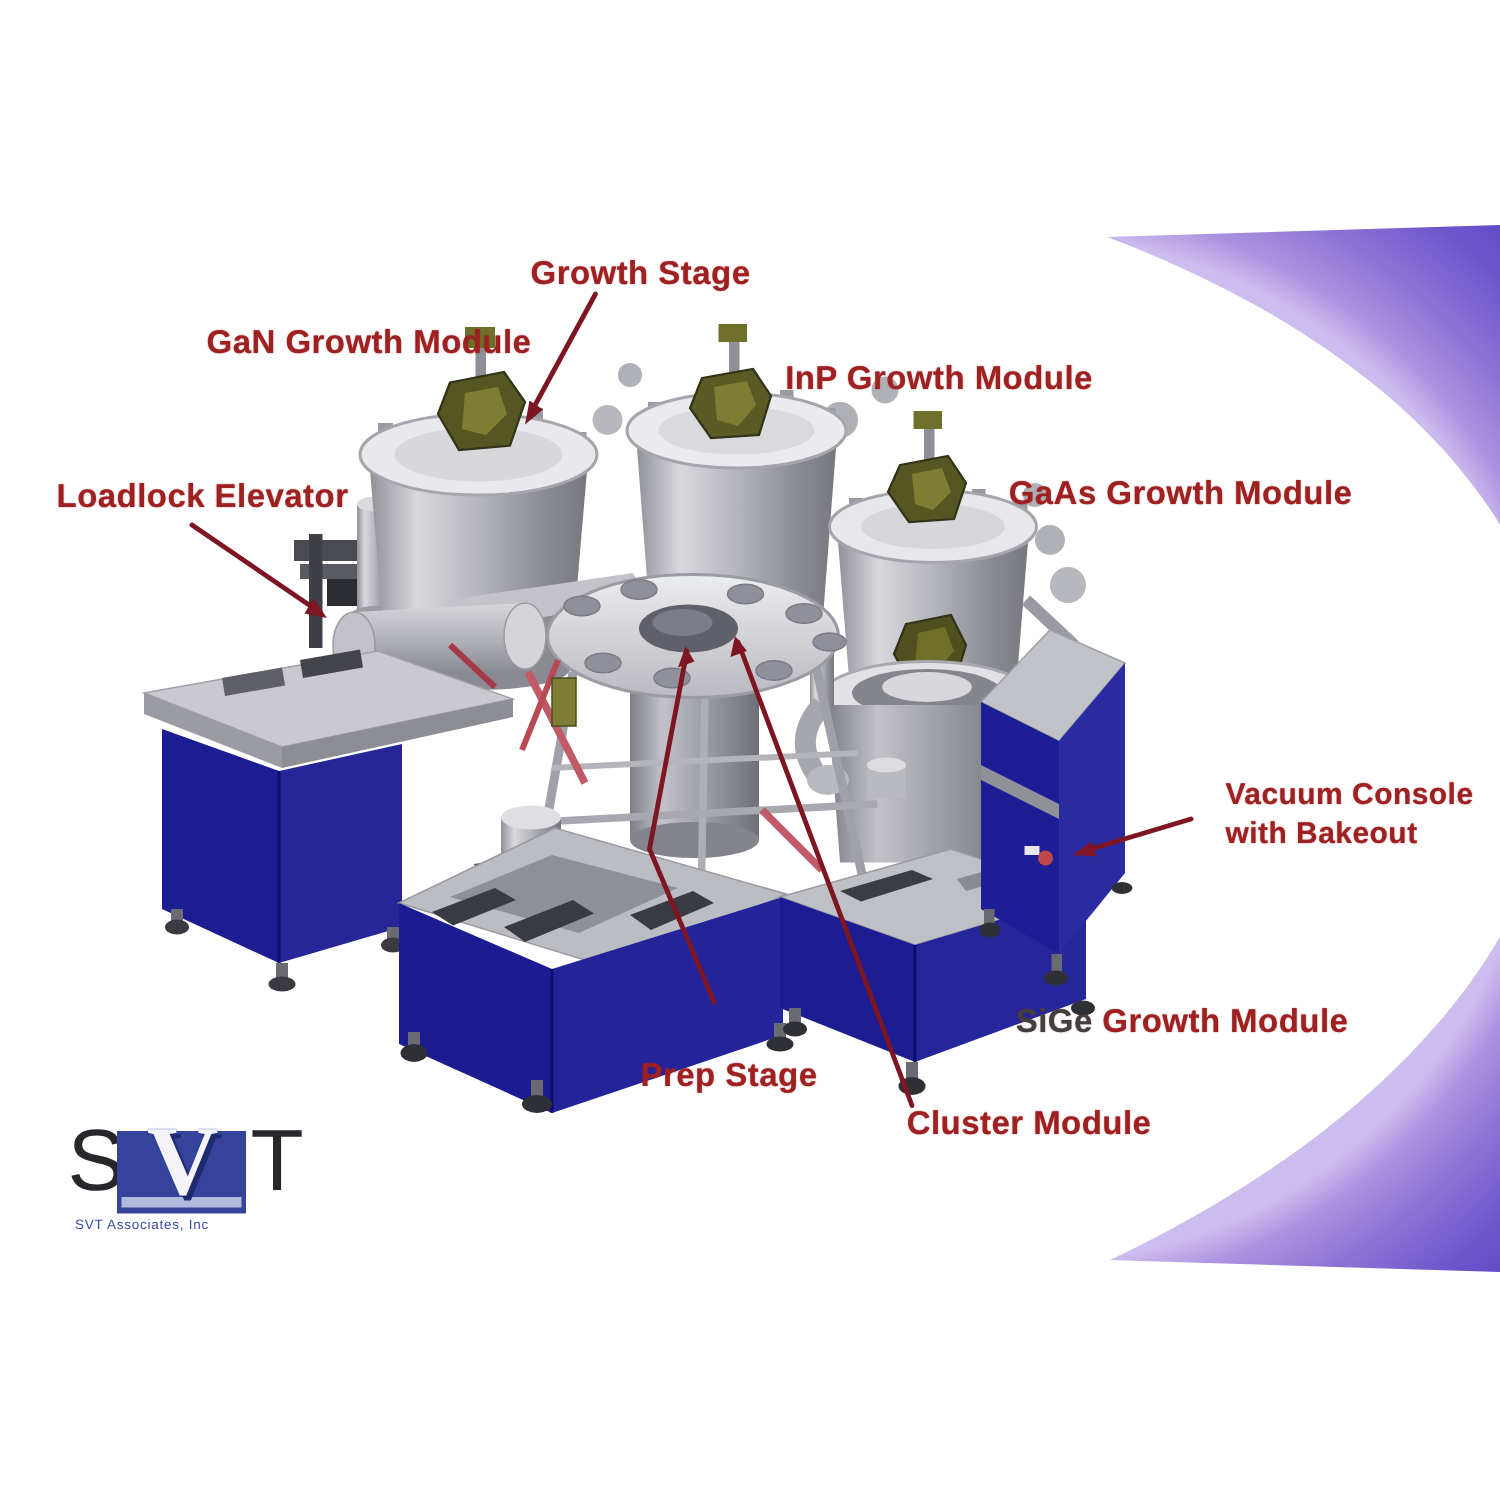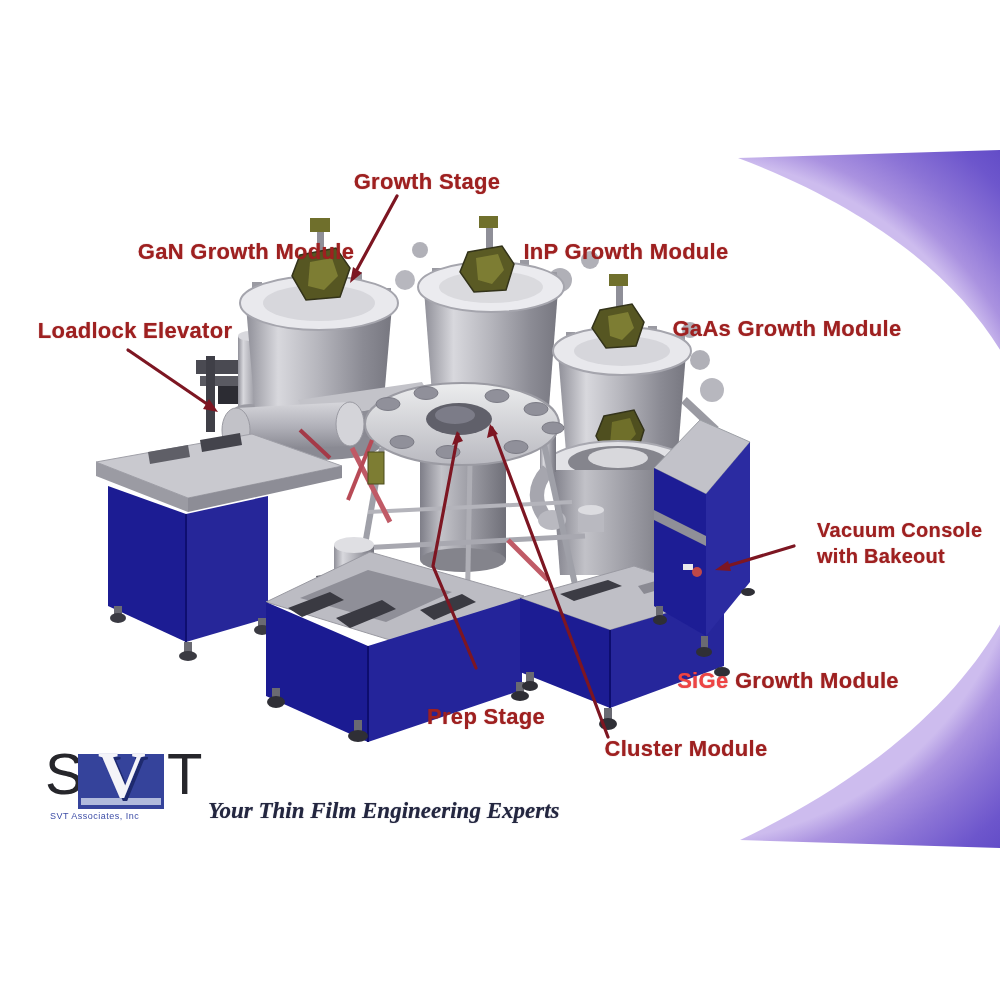--- a/index.html
+++ b/index.html
@@ -4,21 +4,21 @@
 <style>
   html,body{margin:0;padding:0;background:#ffffff;}
   #canvas{position:relative;width:1000px;height:996px;background:#ffffff;overflow:hidden;
           font-family:"Liberation Sans",sans-serif;}
   #scene{position:absolute;left:0;top:0;width:1000px;height:1000px;}
   .lbl{position:absolute;transform:translate(-50%,-50%);white-space:nowrap;
        font-weight:bold;color:#9e2020;letter-spacing:.3px;
        text-shadow:0 0 1px rgba(150,25,25,.65);}
   .fs22{font-size:22px;} .fs21{font-size:22px;} .fs20{font-size:20px;}
   .lbl-left{transform:none;text-align:left;line-height:26px;margin-left:21px;}
-  .sige-prefix{color:#ef4444;}
+  .sige-prefix{color:#404040;}
   
   #logo{position:absolute;left:45px;top:745px;width:180px;height:90px;}
   .logo-letter{position:absolute;top:0;font-size:58px;font-weight:400;color:#26262b;line-height:58px;}
   #logo-letter-s{left:0;}
   #logo-letter-t{left:122px;}
   #logo-square{position:absolute;left:33px;top:9px;width:86px;height:55px;background:#35439b;}
   #logo-square .strip{position:absolute;left:3px;right:3px;bottom:4px;height:7px;background:#c7cfe8;opacity:.85;}
   .logo-v{position:absolute;font-family:"Liberation Serif",serif;font-weight:bold;
           font-size:66px;line-height:66px;}
   #logo-v-shadow{left:56px;top:0px;color:#1e2a6e;}
@@ -283,21 +283,21 @@
       <polygon points="457,431 452,445 463,441" stroke="none"></polygon>
     </g>
     <g>
       <line x1="608" y1="737" x2="492" y2="428"></line>
       <polygon points="490,424 487,438 498,434" stroke="none"></polygon>
     </g>
   </g>
 </svg>
 
 <div class="lbl fs22" style="left:427px;top:182px;">Growth Stage</div>
-<div class="lbl fs22" style="left:246px;top:228px;margin-top:24px;">GaN Growth Module</div>
+<div class="lbl fs22" style="left:246px;top:228px;">GaN Growth Module</div>
 <div class="lbl fs22" style="left:787px;top:329px;">GaAs Growth Module</div>
 <div class="lbl fs22" style="left:626px;top:252px;">InP Growth Module</div>
 <div class="lbl fs21" style="left:135px;top:331px;">Loadlock Elevator</div>
 <div class="lbl fs20 lbl-left" style="left:796px;top:517px;">
   <div>Vacuum Console</div>
   <div>with Bakeout</div>
 </div>
 <div class="lbl fs21" style="left:788px;top:681px;"><span class="sige-prefix">SiGe</span><span> Growth Module</span></div>
 <div class="lbl fs21" style="left:486px;top:689px;margin-top:28px;">Prep Stage</div>
 <div class="lbl fs21" style="left:686px;top:749px;">Cluster Module</div>
@@ -305,15 +305,14 @@
 <div id="logo">
   <span class="logo-letter" id="logo-letter-s">S</span>
   <div id="logo-square">
         <div class="strip"></div>
       </div>
   <span class="logo-v" id="logo-v-shadow">V</span>
   <span class="logo-v" id="logo-v-main">V</span>
   <span class="logo-letter" id="logo-letter-t">T</span>
   <div id="logo-subtext">SVT Associates, Inc</div>
 </div>
-<div id="tagline">Your Thin Film Engineering Experts</div>
 
 </div>
 
 </body></html>

